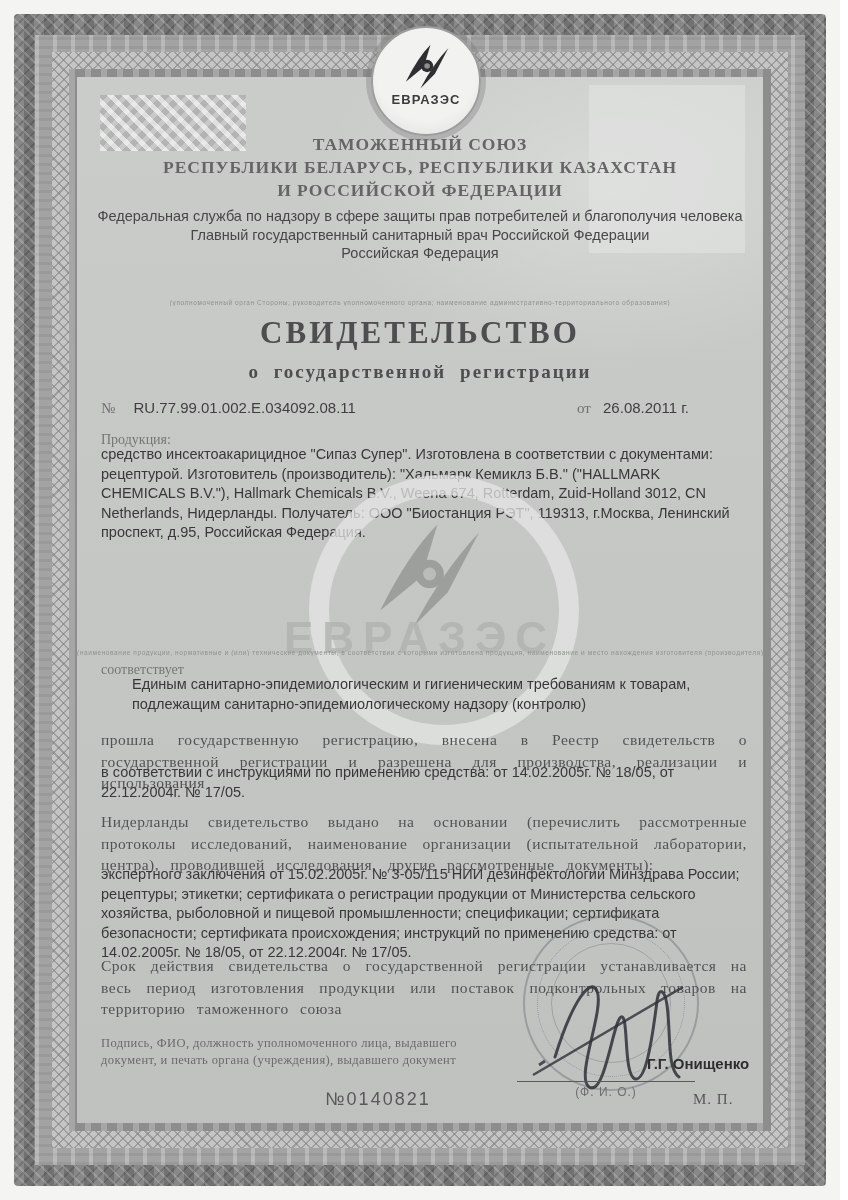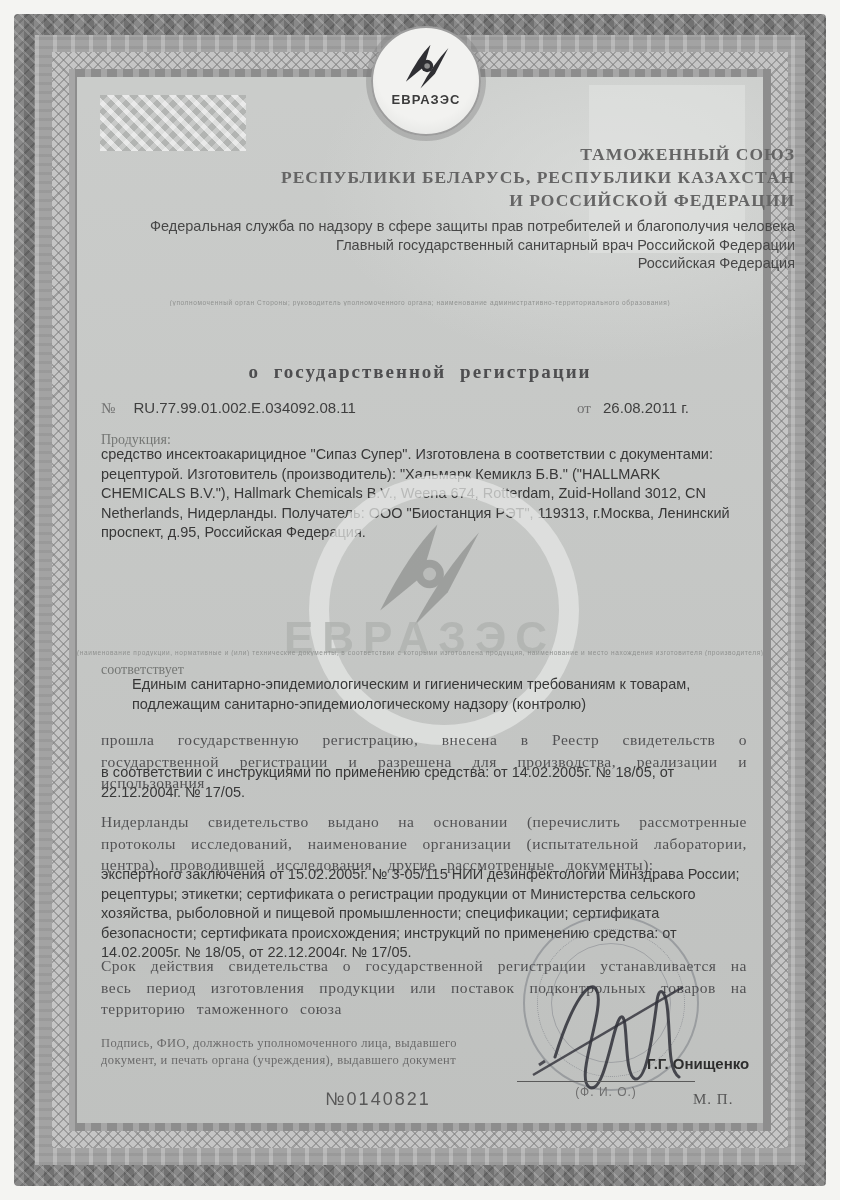--- a/index.html
+++ b/index.html
@@ -27,21 +27,21 @@
     background:repeating-linear-gradient(45deg,rgba(255,255,255,.65) 0 5px,rgba(148,150,148,.35) 5px 11px),
                repeating-linear-gradient(-45deg,rgba(255,255,255,.45) 0 5px,rgba(138,140,138,.30) 5px 11px);}
   .light-patch{position:absolute;left:512px;top:8px;width:156px;height:168px;background:rgba(228,230,228,.55);}
   
   .logo{position:absolute;left:371px;top:26px;width:106px;height:106px;border-radius:50%;
     background:radial-gradient(circle at 50% 40%,#f2f2f0 60%,#dcdddb 100%);
     border:2px solid #9d9d9d;z-index:5;display:flex;flex-direction:column;align-items:center;justify-content:flex-start;
     box-shadow:0 0 0 5px rgba(120,120,120,.35);}
   .logo svg{width:64px;height:56px;margin-top:10px;}
   .logo-caption{font-weight:bold;font-size:13px;letter-spacing:1px;color:#3c3c3c;margin-top:-2px;}
-  .hdr{position:absolute;left:0;top:66px;width:100%;text-align:right;padding-left:32px;}
+  .hdr{position:absolute;left:0;top:56px;width:100%;text-align:center;}
   .hdr-line{font-family:"Liberation Serif",serif;font-weight:bold;font-size:17.5px;letter-spacing:1px;color:#656565;line-height:23px;}
   .sub-line{font-size:14.5px;color:#474747;line-height:18.5px;}
   .tiny-note{position:absolute;left:0;width:100%;text-align:center;font-size:6.5px;color:#8f918f;
     letter-spacing:.6px;white-space:nowrap;overflow:hidden;}
   .title{position:absolute;left:0;top:238px;width:100%;text-align:center;font-family:"Liberation Serif",serif;
     font-weight:bold;font-size:31px;letter-spacing:3px;color:#4e4e50;}
   .subtitle{position:absolute;left:0;top:284px;width:100%;text-align:center;font-family:"Liberation Serif",serif;
     font-weight:bold;font-size:19px;letter-spacing:2px;word-spacing:7px;color:#4e4e50;}
   .numrow{position:absolute;left:24px;top:322px;width:646px;font-size:15px;color:#3f3f3f;}
   .numrow .lbl{font-family:"Liberation Serif",serif;color:#6f6f6f;}
@@ -101,20 +101,21 @@
       <div class="hdr-line">РЕСПУБЛИКИ БЕЛАРУСЬ, РЕСПУБЛИКИ КАЗАХСТАН</div>
       <div class="hdr-line">И РОССИЙСКОЙ ФЕДЕРАЦИИ</div>
       <div style="height:5px"></div>
       <div class="sub-line">Федеральная служба по надзору в сфере защиты прав потребителей и благополучия человека</div>
       <div class="sub-line">Главный государственный санитарный врач Российской Федерации</div>
       <div class="sub-line">Российская Федерация</div>
     </div>
 
     <div class="tiny-note" style="top:222px;">(уполномоченный орган Стороны; руководитель уполномоченного органа; наименование административно-территориального образования)</div>
 
+    <div class="title">СВИДЕТЕЛЬСТВО</div>
     <div class="subtitle">о государственной регистрации</div>
 
     <div class="numrow">
       <span class="lbl">№</span>
       <span style="margin-left:14px;">RU.77.99.01.002.E.034092.08.11</span>
       <span class="date-group">
         <span class="lbl">от</span>
         <span style="margin-left:8px;">26.08.2011 г.</span>
       </span>
     </div>

